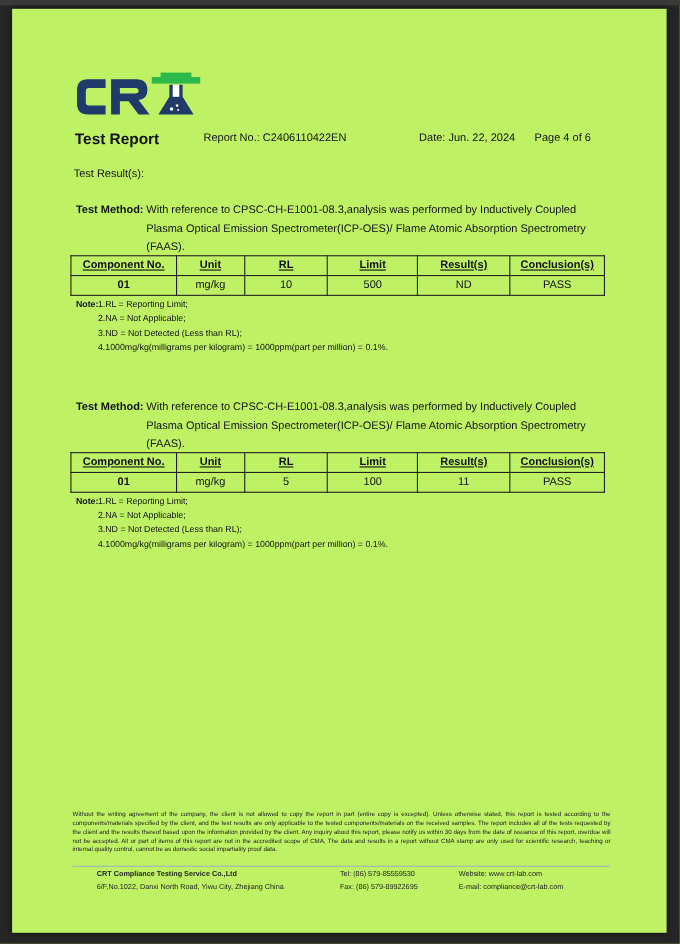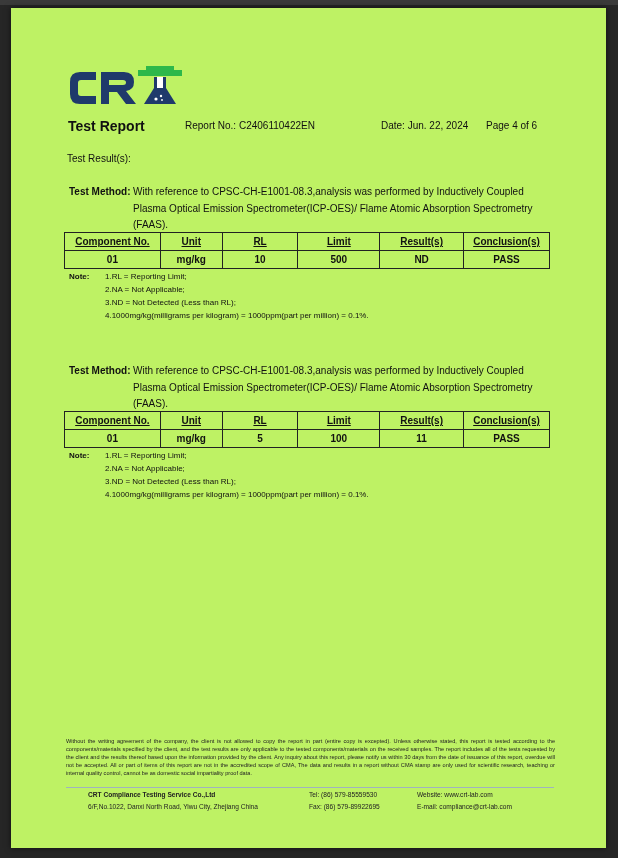--- a/index.html
+++ b/index.html
@@ -18,27 +18,27 @@
   .hdr { top:112px; font-size:10px; }
   .sec-label { left:56px; top:145px; font-size:10px; font-weight:normal; }
   .sec-title { left:58px; font-size:10px; font-weight:bold; }
   .method { left:58px; font-size:10px; line-height:16.5px; width:480px; }
   .method .lbl { font-weight:bold; position:absolute; left:0; top:0; }
   .method .txt { margin-left:64px; display:block; }
   table.res {
     position:absolute; left:53px; width:486px; border-collapse:collapse; font-size:10px;
   }
   table.res td, table.res th {
-    border:1px solid #222; height:17px; padding:0; text-align:center; font-weight:bold;
+    border:1px solid #222; height:17px; padding:0; text-align:center; font-weight:normal;
   }
   table.res th { font-weight:bold; text-decoration:underline; }
   table.res td.comp { font-weight:bold; }
   .notes { left:58px; font-size:8px; line-height:13px; }
   .notes .nl { font-weight:bold; position:absolute; left:0; top:0; }
-  .notes .items { margin-left:36px; }
+  .notes .items { margin-left:20px; }
   .disclaimer {
     left:55px; top:729px; width:489px; font-size:5.6px; line-height:8px; color:#222; text-align:justify;
   }
   .divider { left:55px; top:779px; width:488px; height:1px; background:#9fb3bf; }
   .foot { font-size:6.6px; line-height:12px; color:#222; }
   .foot b { font-weight:bold; }
 </style>
 </head>
 <body>
 

